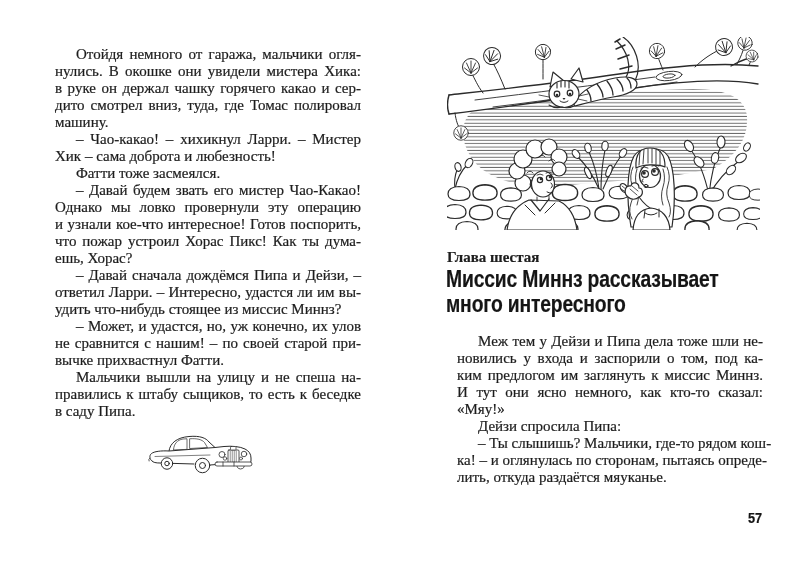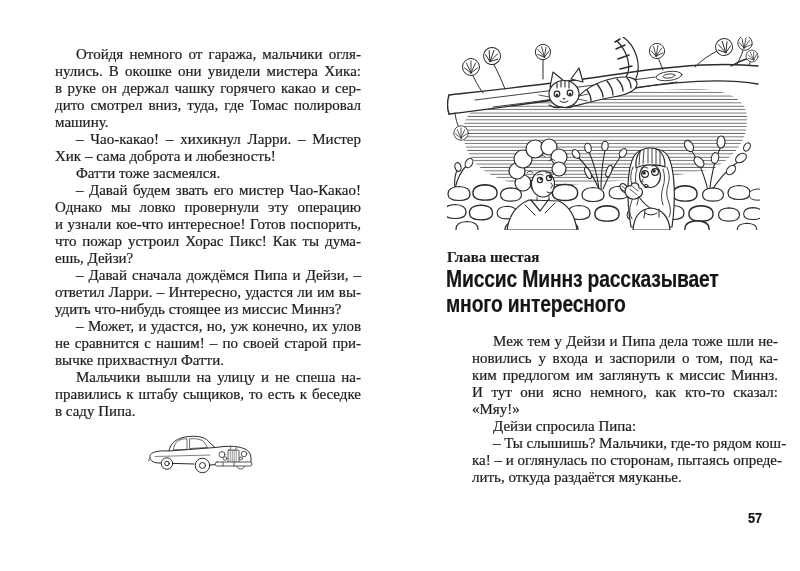--- a/index.html
+++ b/index.html
@@ -41,21 +41,21 @@
       <div class="line">в руке он держал чашку горячего какао и сер-</div>
       <div class="line">дито смотрел вниз, туда, где Томас полировал</div>
       <div class="line end">машину.</div>
       <div class="line first">– Чао-какао! – хихикнул Ларри. – Мистер</div>
       <div class="line end">Хик – сама доброта и любезность!</div>
       <div class="line first end">Фатти тоже засмеялся.</div>
       <div class="line first">– Давай будем звать его мистер Чао-Какао!</div>
       <div class="line">Однако мы ловко провернули эту операцию</div>
       <div class="line">и узнали кое-что интересное! Готов поспорить,</div>
       <div class="line">что пожар устроил Хорас Пикс! Как ты дума-</div>
-      <div class="line end">ешь, Дейзи?</div>
+      <div class="line end">ешь, Хорас?</div>
       <div class="line first">– Давай сначала дождёмся Пипа и Дейзи, –</div>
       <div class="line">ответил Ларри. – Интересно, удастся ли им вы-</div>
       <div class="line end">удить что-нибудь стоящее из миссис Миннз?</div>
       <div class="line first">– Может, и удастся, но, уж конечно, их улов</div>
       <div class="line">не сравнится с нашим! – по своей старой при-</div>
       <div class="line end">вычке прихвастнул Фатти.</div>
       <div class="line first">Мальчики вышли на улицу и не спеша на-</div>
       <div class="line">правились к штабу сыщиков, то есть к беседке</div>
       <div class="line end">в саду Пипа.</div>
     </div>
@@ -266,21 +266,21 @@
     </svg>
   </div>
 
   <div class="chapter-label">Глава шестая</div>
 
   <div class="chapter-title">
     <div>Миссис Миннз рассказывает</div>
     <div>много интересного</div>
   </div>
 
-  <div class="textcol" style="left:472px;top:333px;">
+  <div class="textcol" style="left:457px;top:333px;">
       <div class="line first">Меж тем у Дейзи и Пипа дела тоже шли не-</div>
       <div class="line">новились у входа и заспорили о том, под ка-</div>
       <div class="line">ким предлогом им заглянуть к миссис Миннз.</div>
       <div class="line">И тут они ясно немного, как кто-то сказал:</div>
       <div class="line end">«Мяу!»</div>
       <div class="line first end">Дейзи спросила Пипа:</div>
       <div class="line first">– Ты слышишь? Мальчики, где-то рядом кош-</div>
       <div class="line">ка! – и оглянулась по сторонам, пытаясь опреде-</div>
       <div class="line end">лить, откуда раздаётся мяуканье.</div>
     </div>

